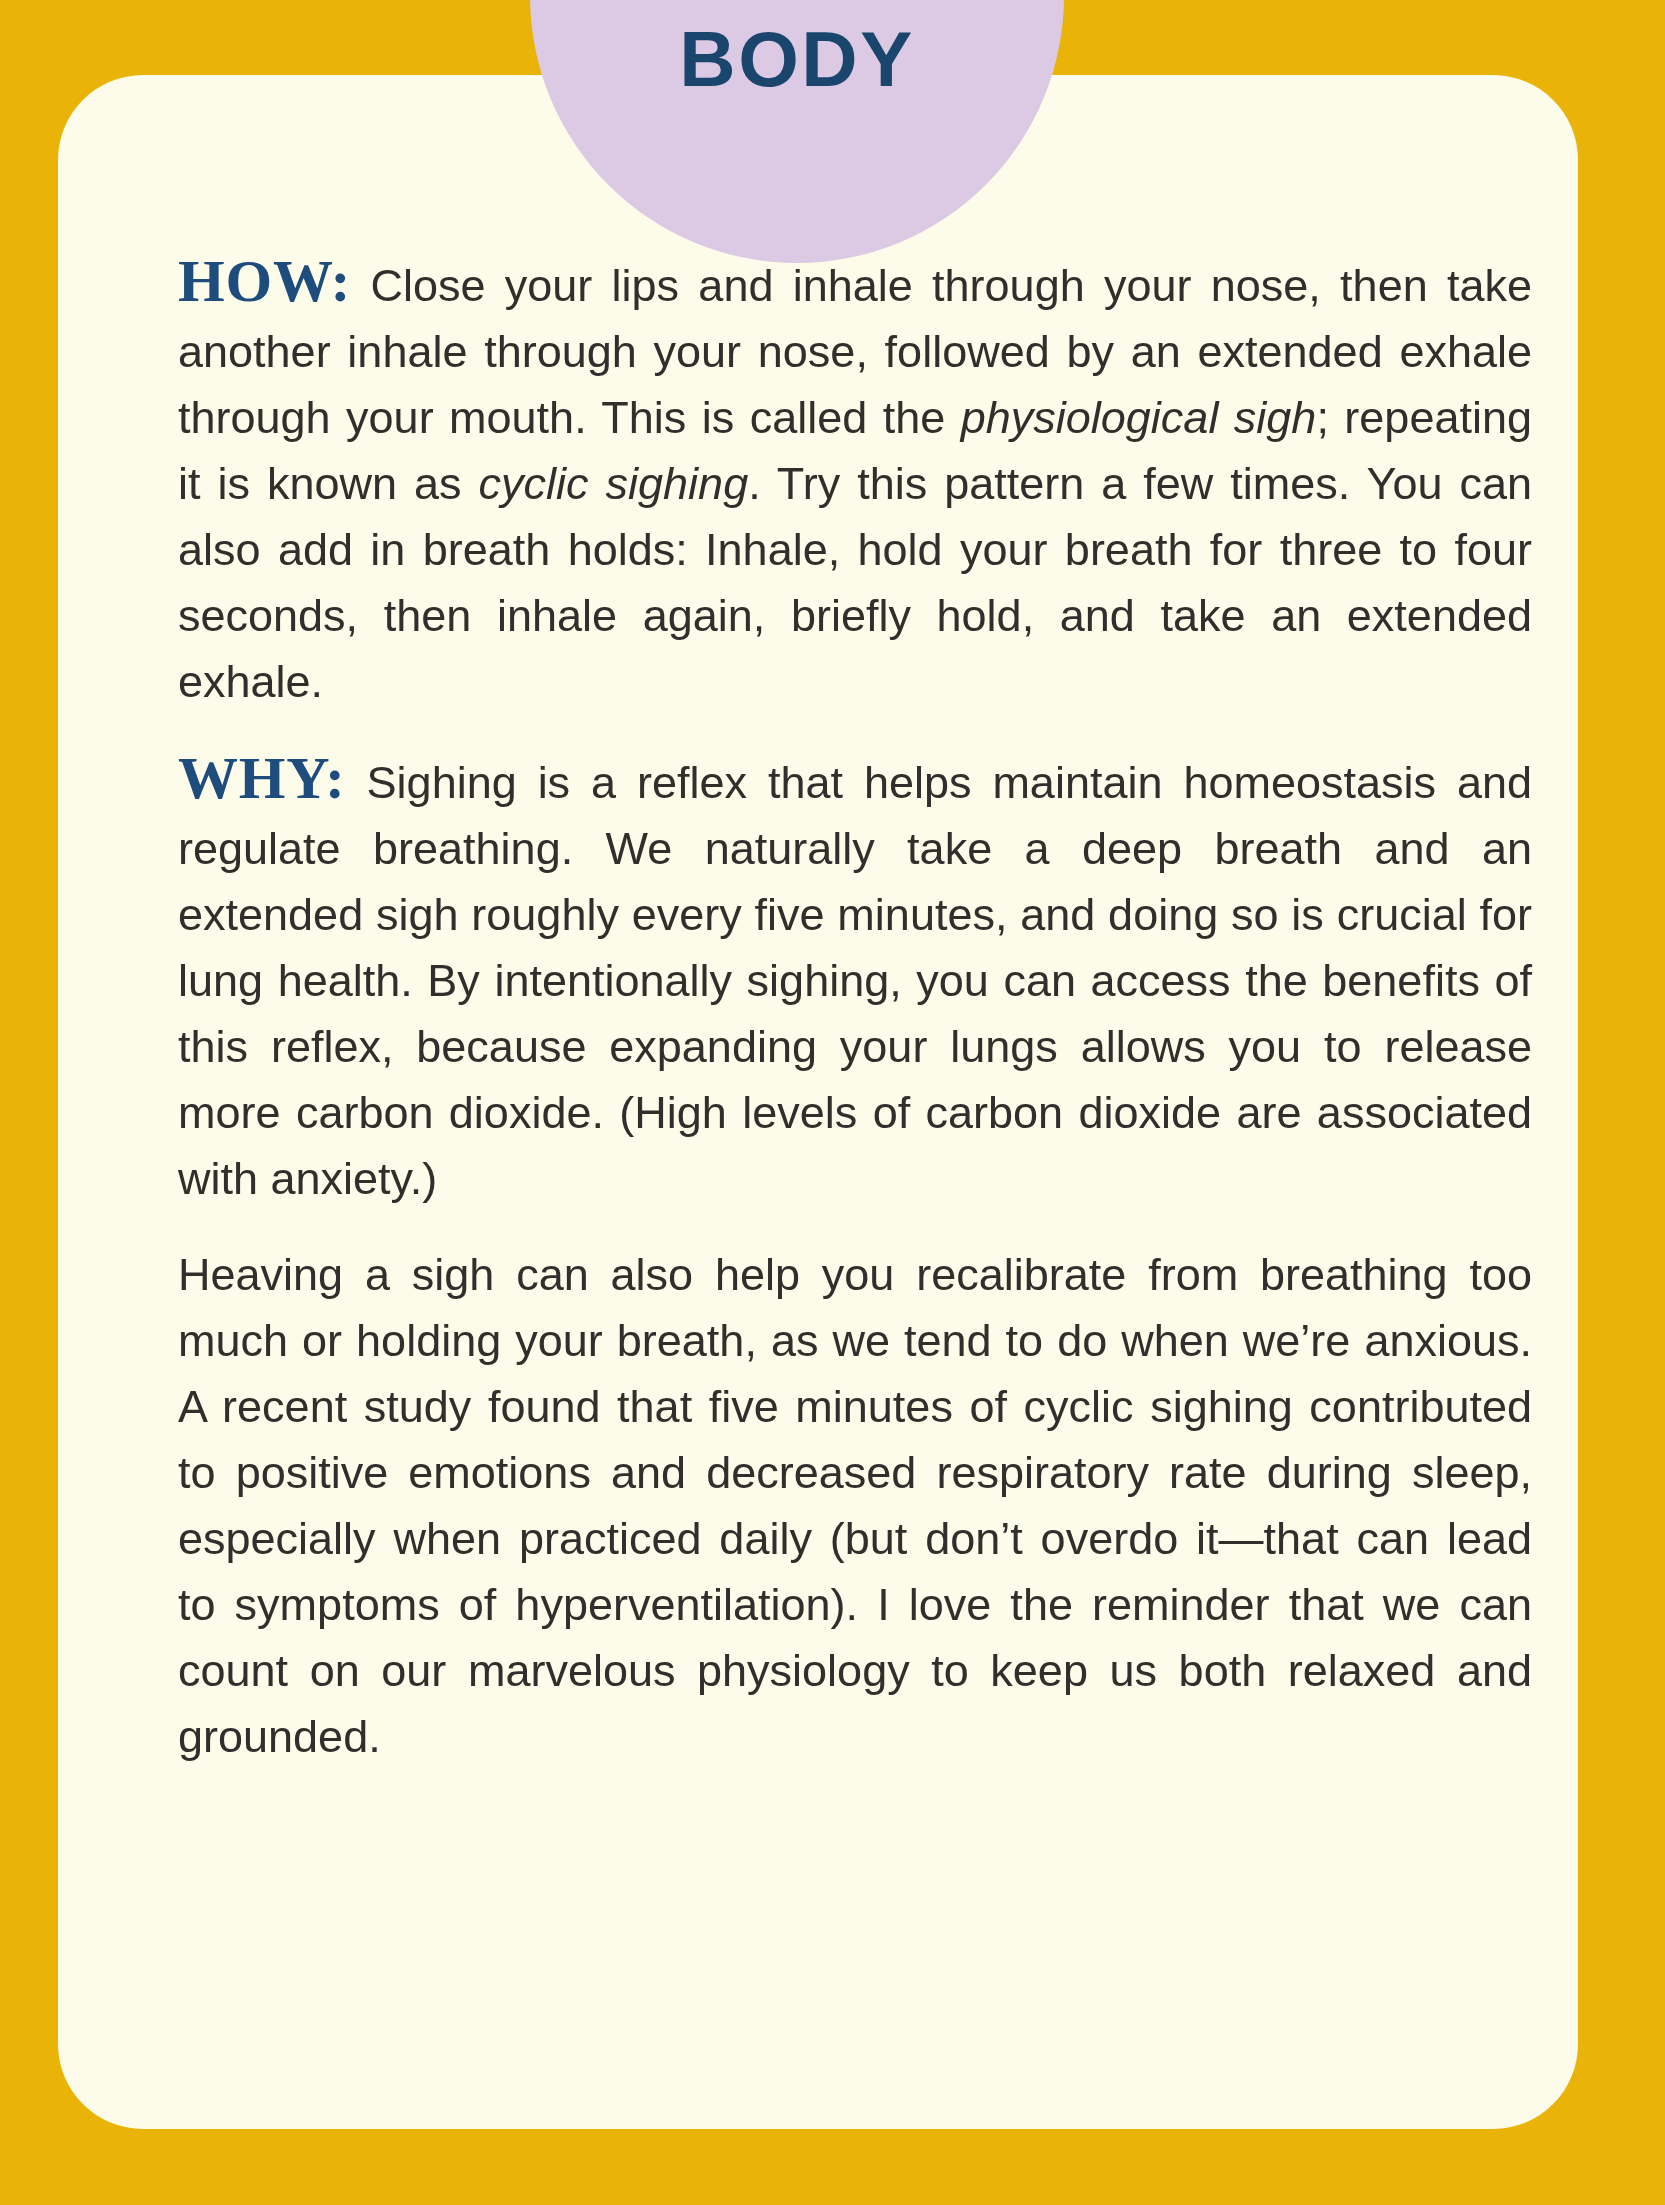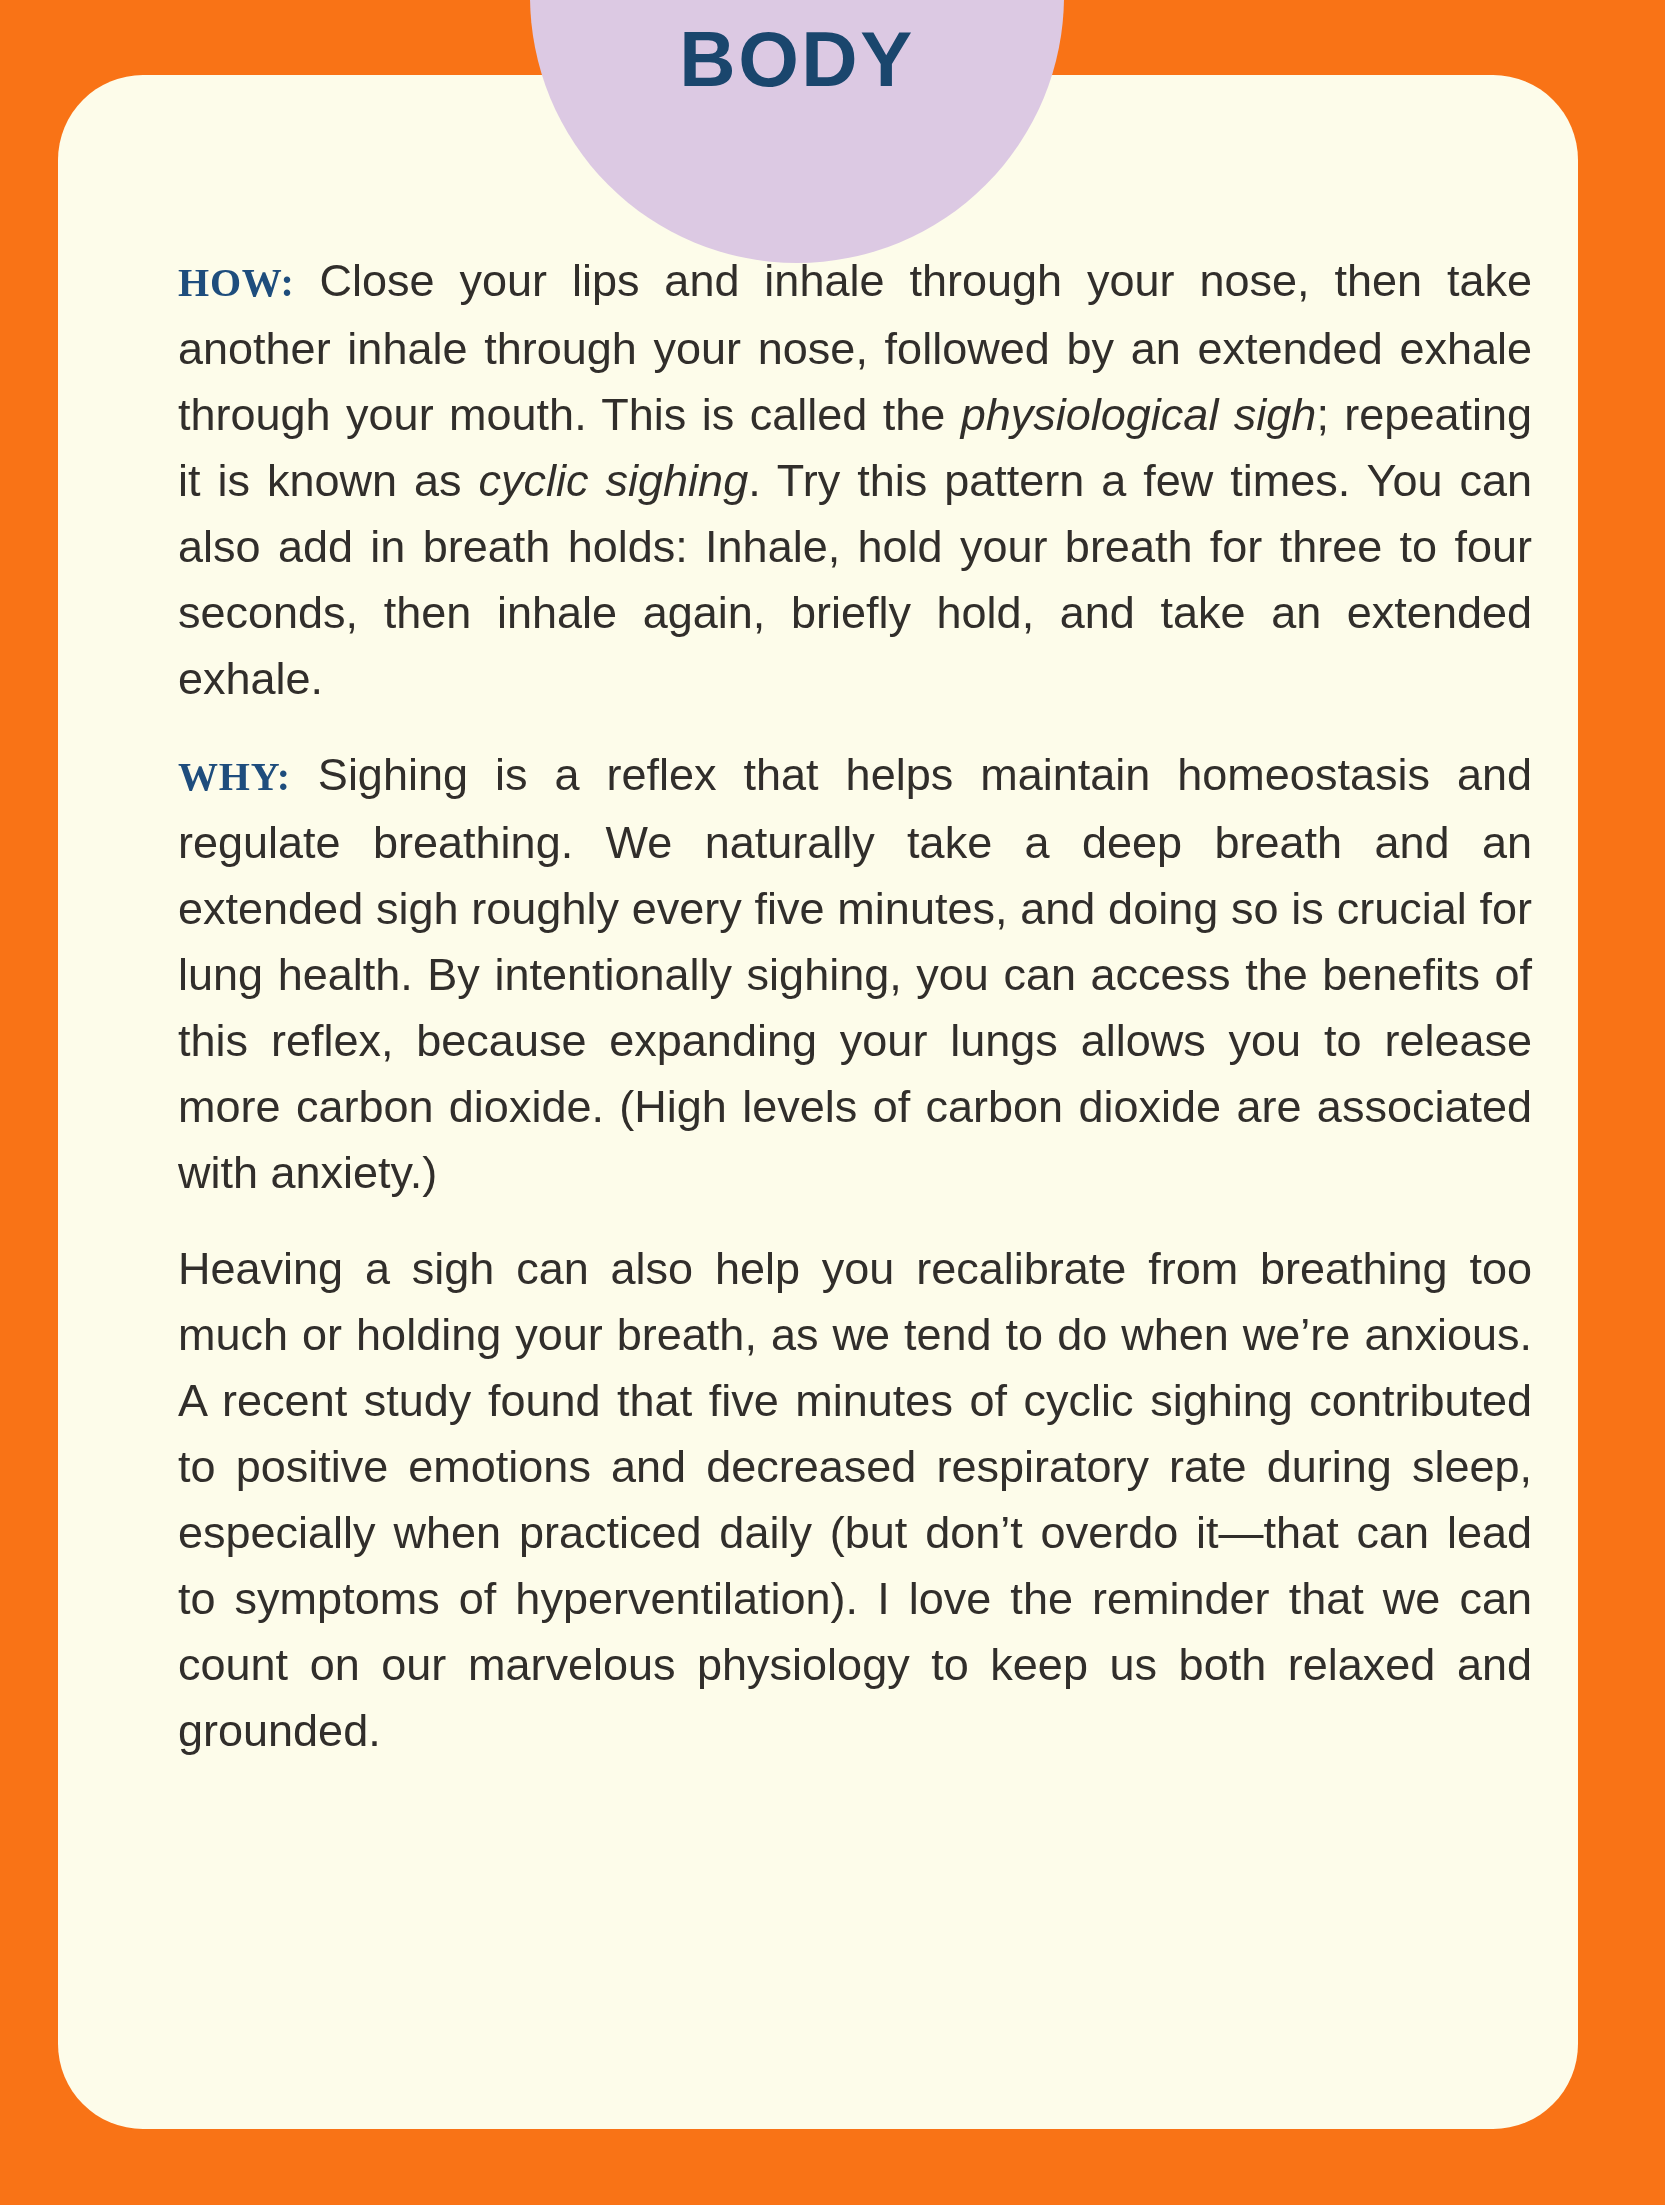--- a/index.html
+++ b/index.html
@@ -3,21 +3,21 @@
 <meta charset="utf-8">
 <style>
   html, body {
     margin: 0;
     padding: 0;
   }
   .page {
     position: relative;
     width: 1666px;
     height: 2205px;
-    background: #f97316;
+    background: #eab308;
     overflow: hidden;
     font-family: "Liberation Sans", sans-serif;
   }
   .card {
     position: absolute;
     left: 58px;
     top: 75px;
     width: 1520px;
     height: 2054px;
     background: #fdfcea;
@@ -56,21 +56,21 @@
     line-height: 66px;
     color: #312e2b;
     text-align: justify;
   }
   .content p + p {
     margin-top: 30px;
   }
   .section-label {
     font-family: "Liberation Serif", serif;
     font-weight: 700;
-    font-size: 40px;
+    font-size: 60px;
     letter-spacing: 0.8px;
     color: #1e4d7d;
   }
   .run-italic {
     font-style: italic;
   }
 </style>
 </head>
 <body>
 

